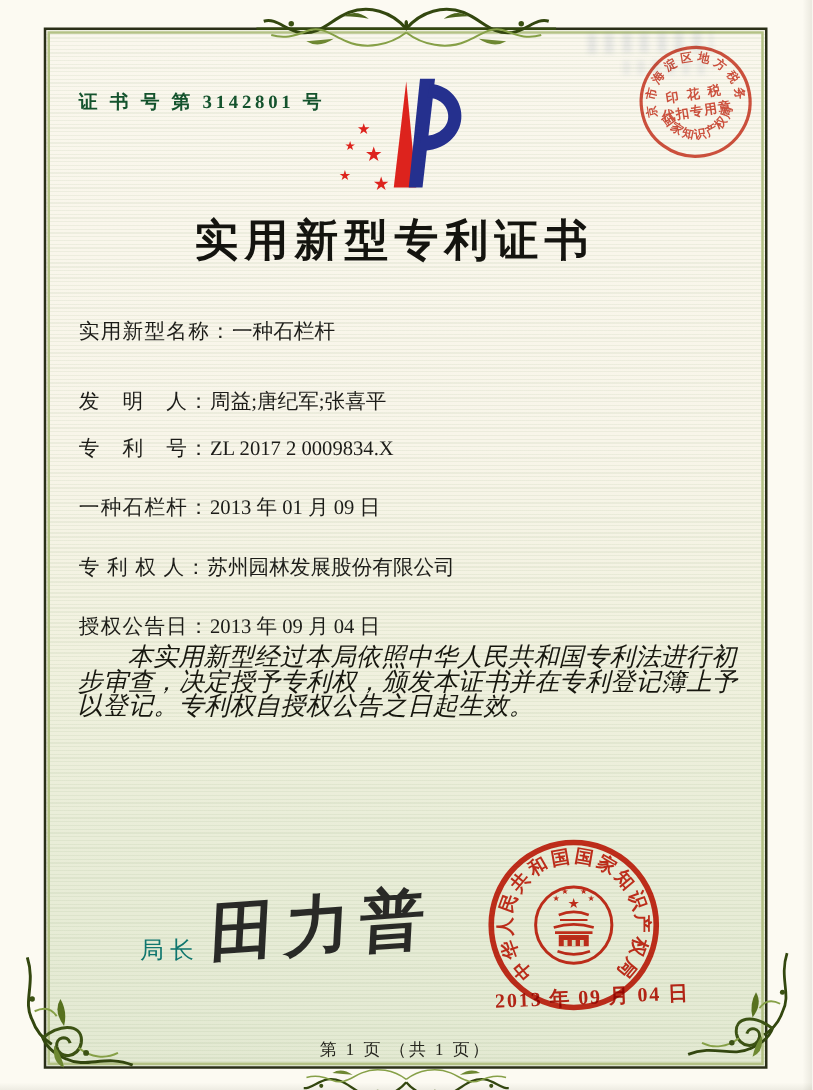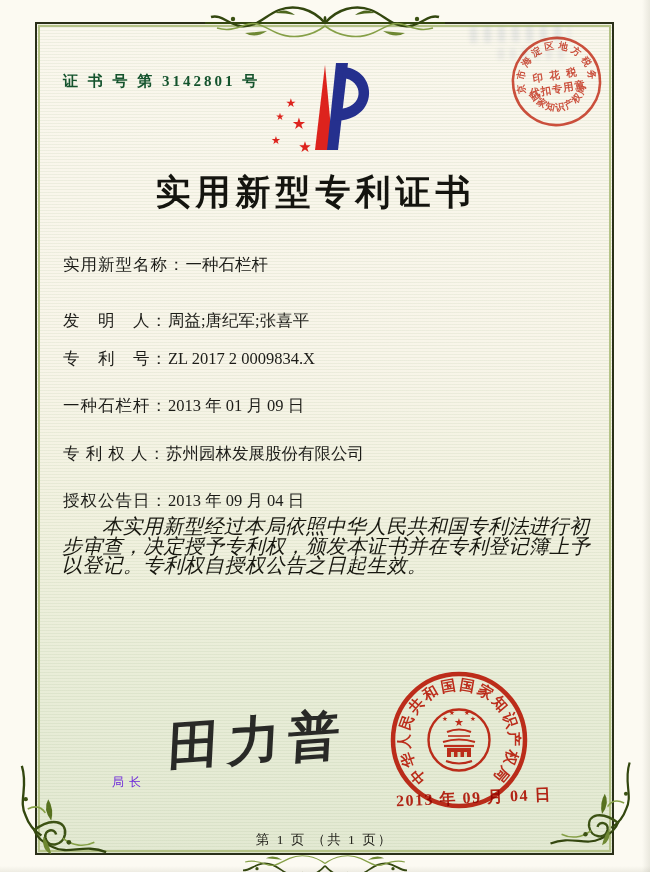--- a/index.html
+++ b/index.html
@@ -37,21 +37,21 @@
   .field { left:63px; width:500px; font-size:16.5px; color:#1c1c18; white-space:nowrap; }
   .f1{top:254px;} .f2{top:310px;} .f3{top:348px;} .f4{top:395px;} .f5{top:443px;} .f6{top:490px;}
   .field .lbl { letter-spacing:1px; }
 
   
   .body-text { left:62px; top:517px; width:530px; font-size:20px; line-height:19.7px;
     font-style:italic; color:#17170f; letter-spacing:0.3px; }
   .body-text p { text-indent:2em; }
 
   
-  .director-title { left:112px; top:774px; font-size:12px; letter-spacing:5px; color:#6d28d9; }
+  .director-title { left:112px; top:747px; font-size:19px; letter-spacing:5px; color:#0f766e; }
   .director-signature {
     left:168px; top:706px; font-size:52px; font-weight:700; letter-spacing:8px;
     color:#101010; transform:rotate(-4deg) skewX(-7deg); opacity:.88;
   }
 
   
   .official-seal { left:384px; top:665px; width:150px; height:150px; mix-blend-mode:multiply; }
   .seal-date { left:396px; top:788px; width:150px; font-size:16px; font-weight:700;
     color:#c9281a; letter-spacing:1.5px; transform:rotate(-2.5deg); mix-blend-mode:multiply; white-space:nowrap; }
   .tax-stamp { left:507px; top:32px; width:99px; height:99px; transform:rotate(-9deg);

